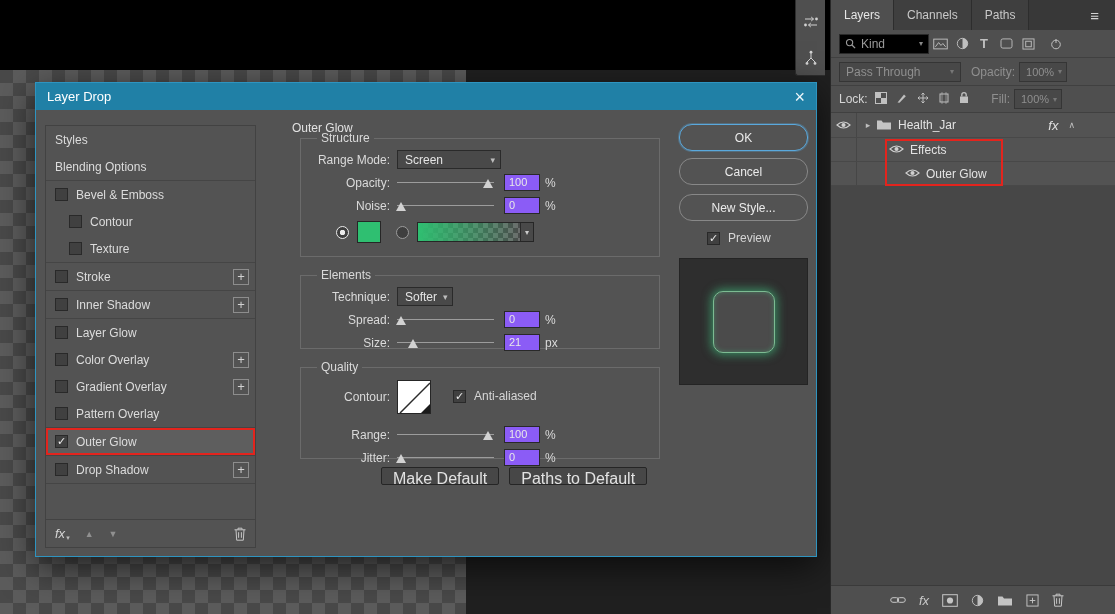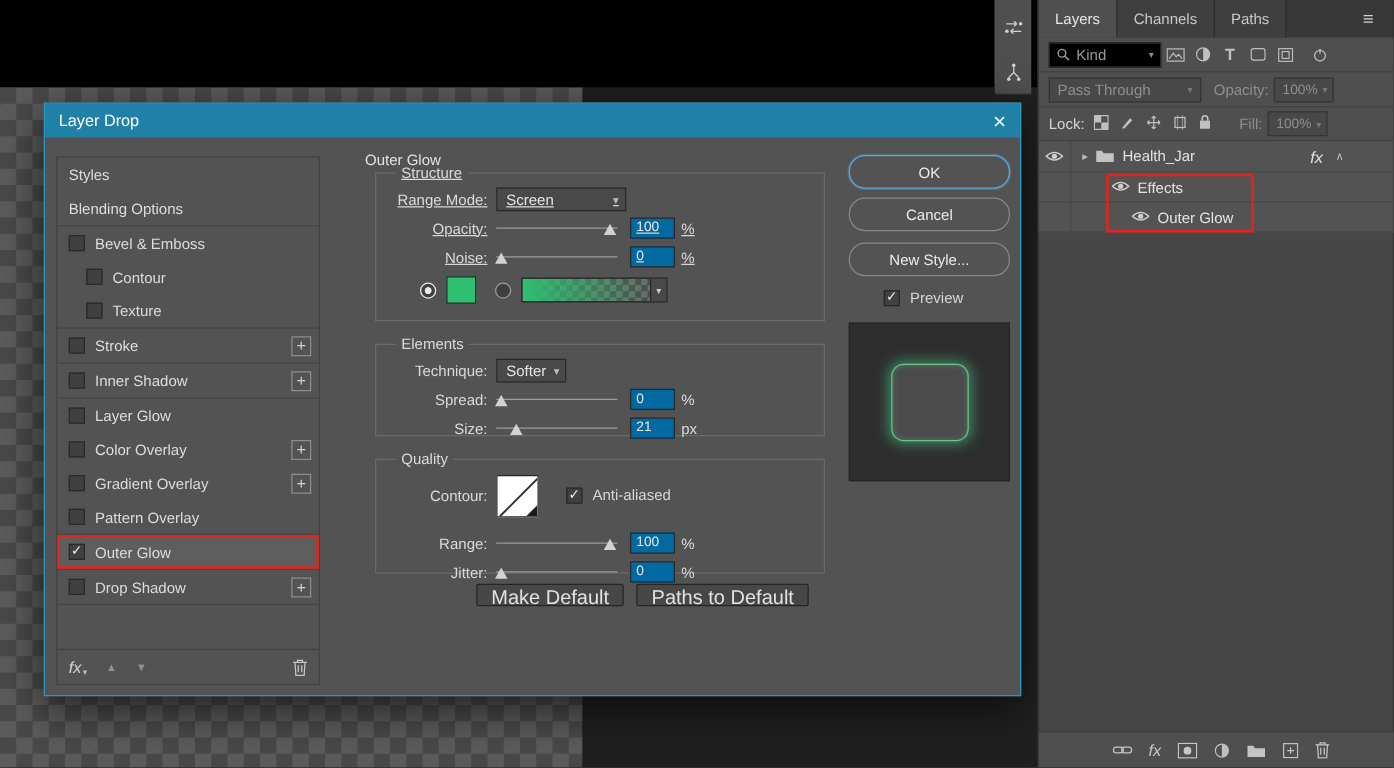--- a/index.html
+++ b/index.html
@@ -41,33 +41,33 @@
       display:flex;align-items:center;padding:0 9px;gap:15px;}
   .fx-foot{font-style:italic;font-size:13px;color:#d6d6d6;}
   .fx-foot .mini{font-style:normal;font-size:7px;vertical-align:-2px;margin-left:1px;color:#bdbdbd;}
   .move-arrow{font-size:9px;color:#909090;}
   .trash-foot{margin-left:auto;display:flex;align-items:center;}
 
   
   .main-heading{position:absolute;left:256px;top:38px;color:#e2e2e2;}
   fieldset.group{position:absolute;left:264px;width:360px;border:1px solid #6b6b6b;padding:2px 9px 6px;min-width:0;}
   fieldset.group legend{padding:0 4px;margin-left:7px;color:#dadada;}
-  #fs-structure{top:48px;height:126px;text-decoration:underline;}
+  #fs-structure{top:48px;height:126px;}
   #fs-elements{top:185px;height:81px;}
   #fs-quality{top:277px;height:99px;}
   .frow{display:flex;align-items:center;height:21px;margin-top:2px;}
   .flabel{width:80px;flex:none;text-align:right;margin-right:7px;color:#dadada;}
   .dropdown{height:19px;background:#494949;border:1px solid #2a2a2a;display:inline-flex;align-items:center;
      padding:0 5px 0 7px;color:#e4e4e4;}
   .dropdown .dd-arrow{margin-left:auto;font-size:9px;color:#bdbdbd;padding-left:6px;}
   .slider{position:relative;width:97px;height:15px;flex:none;margin-right:10px;}
   .slider .track{position:absolute;left:0;right:0;top:7px;height:1px;background:#9c9c9c;}
   .slider .handle{position:absolute;top:4px;width:0;height:0;border-left:5px solid transparent;
      border-right:5px solid transparent;border-bottom:9px solid #d2d2d2;margin-left:-5px;}
-  .valbox{width:36px;height:17px;background:#0369a1;border:1px solid #292929;padding:1px 4px;color:#e8e8e8;flex:none;font-size:11px;}
+  .valbox{width:36px;height:17px;background:#8b5cf6;border:1px solid #292929;padding:1px 4px;color:#e8e8e8;flex:none;font-size:11px;}
   .unit{margin-left:5px;color:#dadada;}
   .swatch-row{display:flex;align-items:center;height:26px;margin-top:3px;padding-left:26px;}
   .radio{width:13px;height:13px;border-radius:50%;border:1px solid #9b9b9b;background:#3f3f3f;flex:none;}
   .radio.selected{border-color:#eaeaea;background:radial-gradient(circle at 50% 50%,#eaeaea 0 2.5px,#3f3f3f 3px);}
   .color-swatch{width:24px;height:22px;background:#2fbf71;border:1px solid #262626;flex:none;margin:0 15px 0 8px;}
   .gradient-bar{position:relative;width:117px;height:20px;border:1px solid #262626;flex:none;margin-left:8px;
     background-color:#4a4a4a;
     background-image:linear-gradient(to right,#2fbf71 0%,rgba(47,191,113,0) 90%),
       linear-gradient(45deg,#6c6c6c 25%,transparent 25%,transparent 75%,#6c6c6c 75%),
       linear-gradient(45deg,#6c6c6c 25%,transparent 25%,transparent 75%,#6c6c6c 75%);

